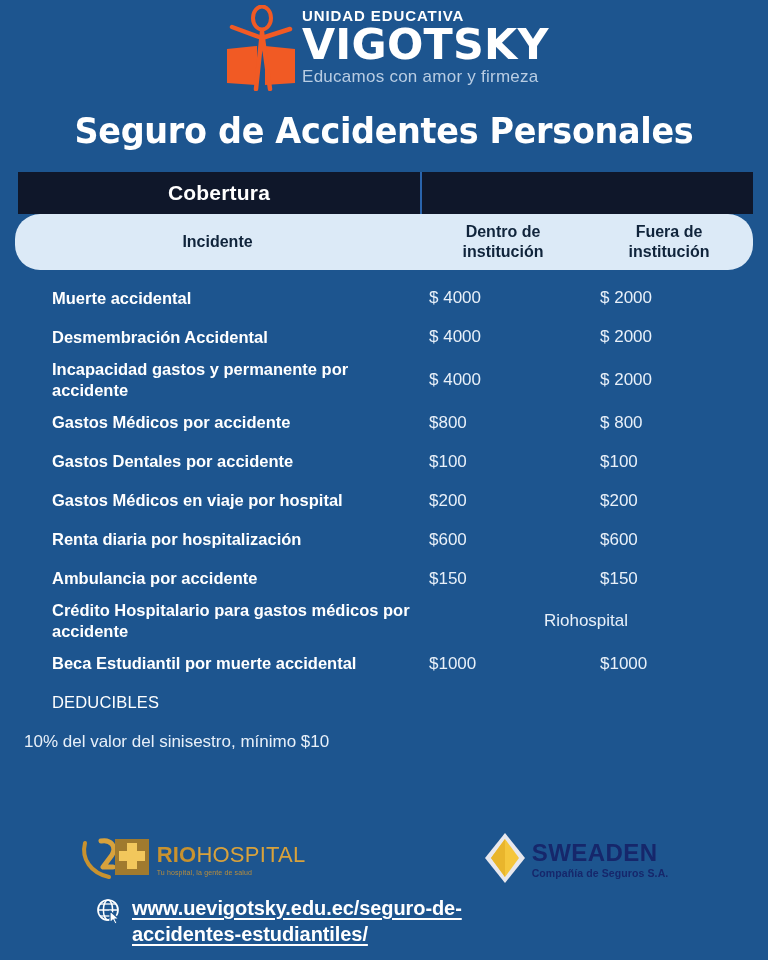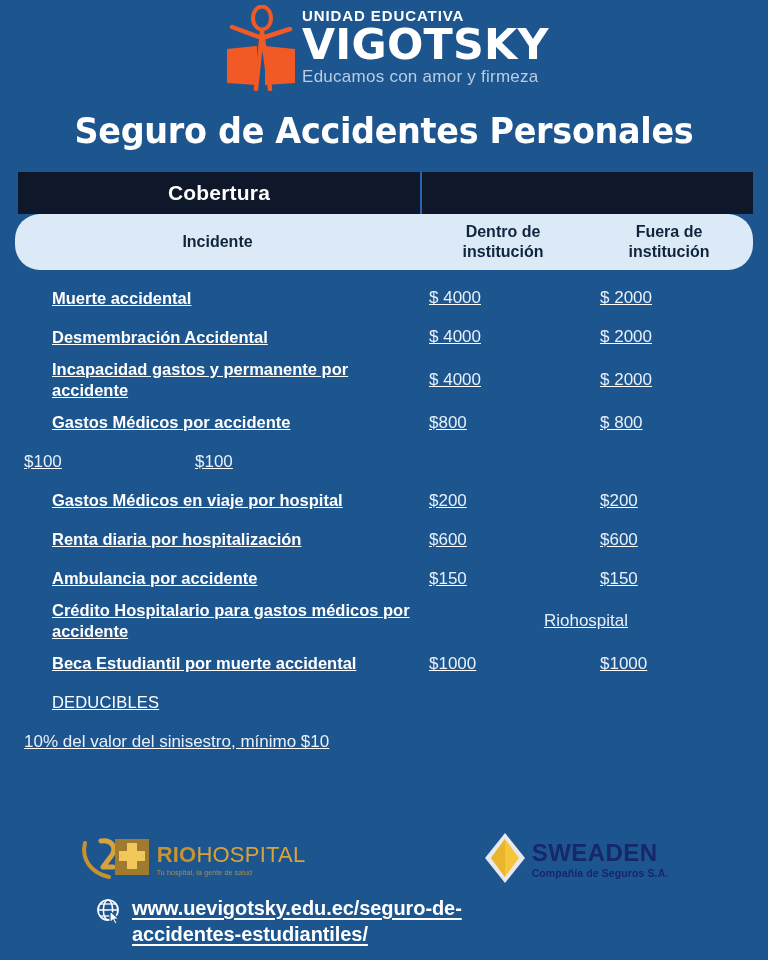--- a/index.html
+++ b/index.html
@@ -119,21 +119,21 @@
   }
   .sub-c2, .sub-c3 {
     width: 166px;
     text-align: center;
     font-size: 16px;
     font-weight: bold;
     line-height: 1.22;
   }
   .sub-c2 { margin-left: 0px; }
 
-  .rows { padding-top: 9px; text-decoration: underline; }
+  .rows { padding-top: 9px; }
 
   .row {
     display: flex;
     align-items: center;
     min-height: 39px;
     padding: 2px 0;
   }
   .row .c1 {
     width: 405px;
     padding-left: 37px;
@@ -300,20 +300,21 @@
       <span class="c3">$ 2000</span>
     </div>
 
     <div class="row">
       <span class="c1">Gastos Médicos por accidente</span>
       <span class="c2">$800</span>
       <span class="c3">$ 800</span>
     </div>
 
     <div class="row">
+      <span class="c1">Gastos Dentales por accidente</span>
       <span class="c2">$100</span>
       <span class="c3">$100</span>
     </div>
 
     <div class="row">
       <span class="c1">Gastos Médicos en viaje por hospital</span>
       <span class="c2">$200</span>
       <span class="c3">$200</span>
     </div>
 

